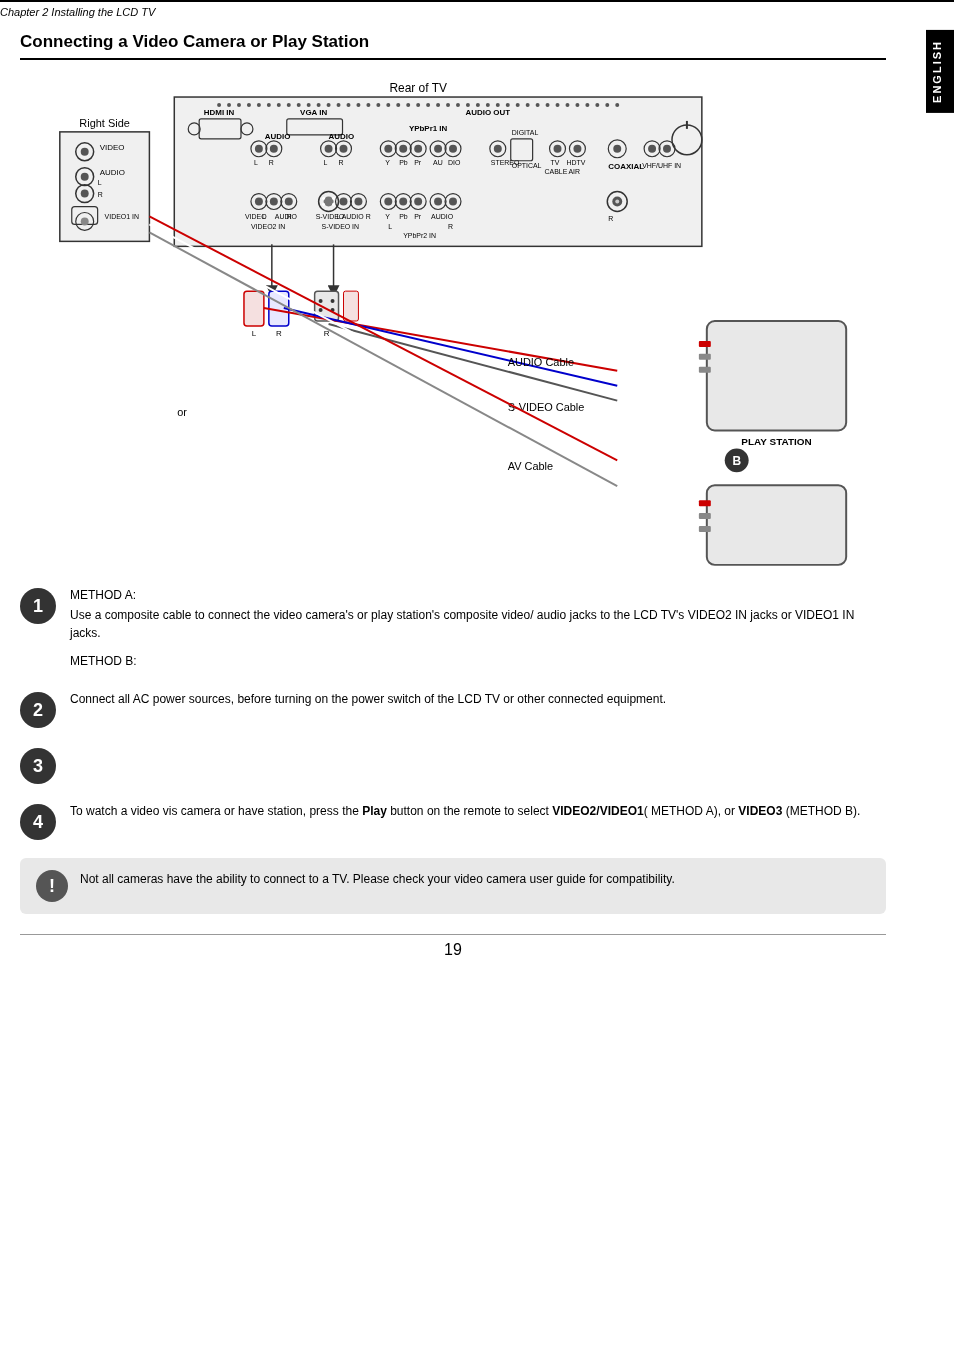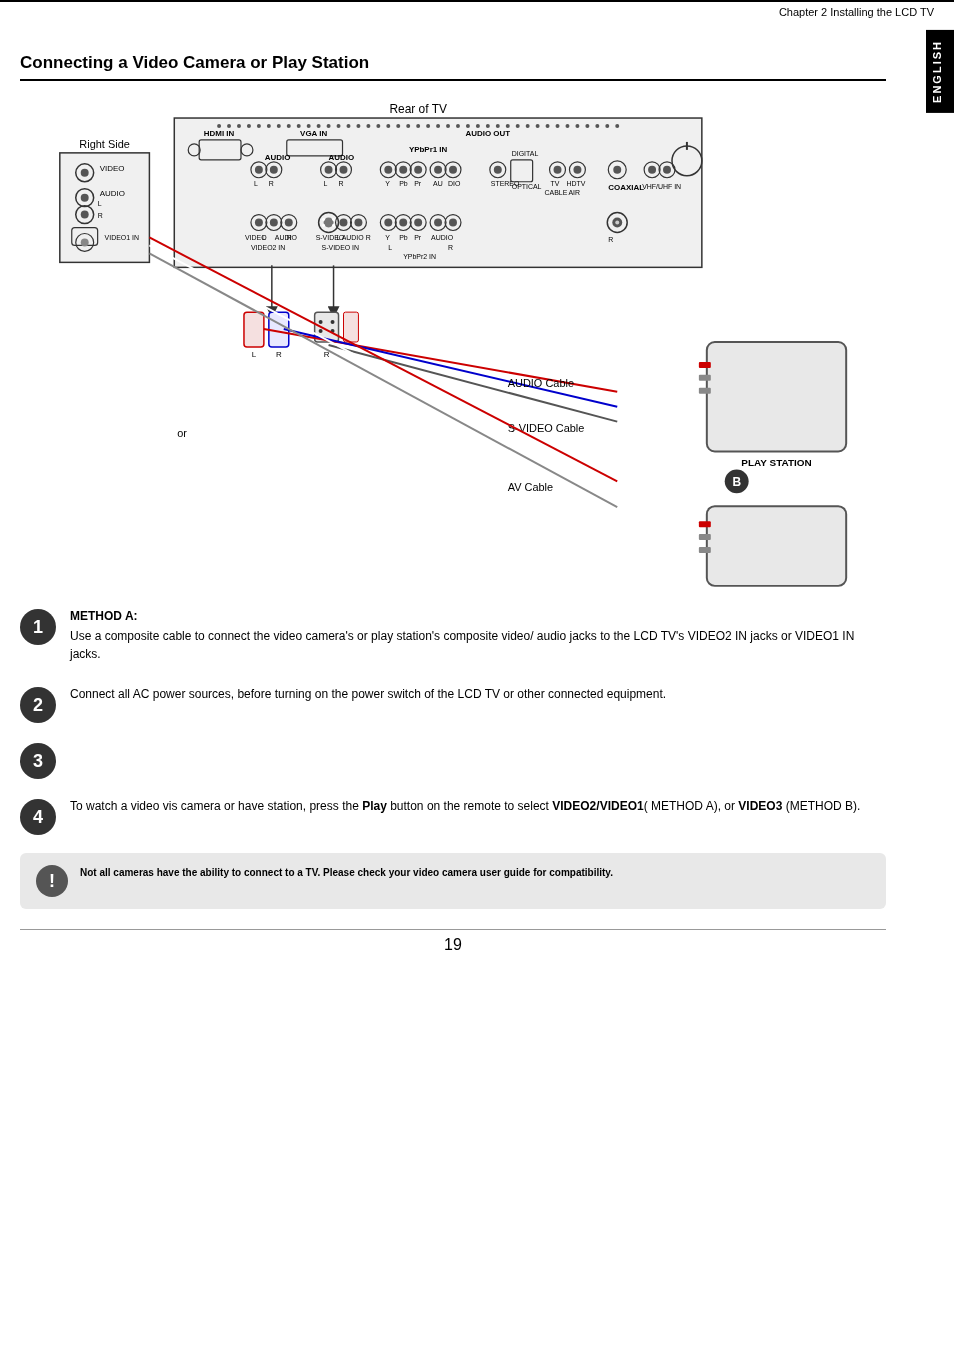--- a/index.html
+++ b/index.html
@@ -10,22 +10,23 @@
       width: 954px;
       min-height: 1354px;
       position: relative;
       font-size: 12px;
     }
 
     
     .top-bar {
       border-top: 2px solid #000;
       padding: 4px 20px 4px 0;
-      text-align: right;
+      text-align: left;
       font-size: 11px;
+      font-style: italic;
       margin-bottom: 0;
     }
 
     
     .lang-tab {
       position: absolute;
       right: 0;
       top: 30px;
       width: 28px;
       background: #000;
@@ -44,21 +45,20 @@
       margin-right: 28px;
     }
 
     
     .section-title {
       font-size: 17px;
       font-weight: bold;
       border-bottom: 2px solid #000;
       padding-bottom: 6px;
       margin-bottom: 16px;
-      margin-top: 21px;
     }
 
     
     .diagram-area {
       position: relative;
       width: 100%;
       height: 490px;
       margin-bottom: 20px;
     }
 
@@ -97,21 +97,21 @@
     .step-content {
       flex: 1;
     }
 
     .step-content p {
       margin-bottom: 4px;
       line-height: 1.5;
     }
 
     .step-content .method-title {
-      font-weight: bold;
+      font-weight: normal;
       margin-bottom: 2px;
     }
 
     .notice-box {
       display: flex;
       align-items: flex-start;
       background: #e8e8e8;
       border-radius: 6px;
       padding: 12px 16px;
       margin-top: 18px;
@@ -126,22 +126,22 @@
       display: flex;
       align-items: center;
       justify-content: center;
       font-size: 18px;
       font-weight: bold;
       flex-shrink: 0;
       margin-right: 12px;
     }
 
     .notice-text {
-      font-size: 10px;
-      font-weight: bold;
+      font-size: 12px;
+      font-weight: normal;
       line-height: 1.5;
     }
 
     
     .page-footer {
       text-align: center;
       border-top: 1px solid #999;
       padding-top: 6px;
       margin-top: 20px;
       font-size: 16px;
@@ -420,20 +420,21 @@
 
   <div class="steps-area">
 
     <div class="step">
       <div class="step-icon">
         <span>1</span>
       </div>
       <div class="step-content">
         <p class="method-title">METHOD A:</p>
         <p>Use a composite cable to connect the video camera's or play station's composite video/ audio jacks to the LCD TV's VIDEO2 IN jacks or VIDEO1 IN jacks.</p>
+        <p class="method-title" style="margin-top:10px;">METHOD B:</p>
       </div>
     </div>
 
     <div class="step">
       <div class="step-icon">
         <span>2</span>
       </div>
       <div class="step-content">
         <p>Connect all AC power sources, before turning on the power switch of the LCD TV or other connected equipment.</p>
       </div>

